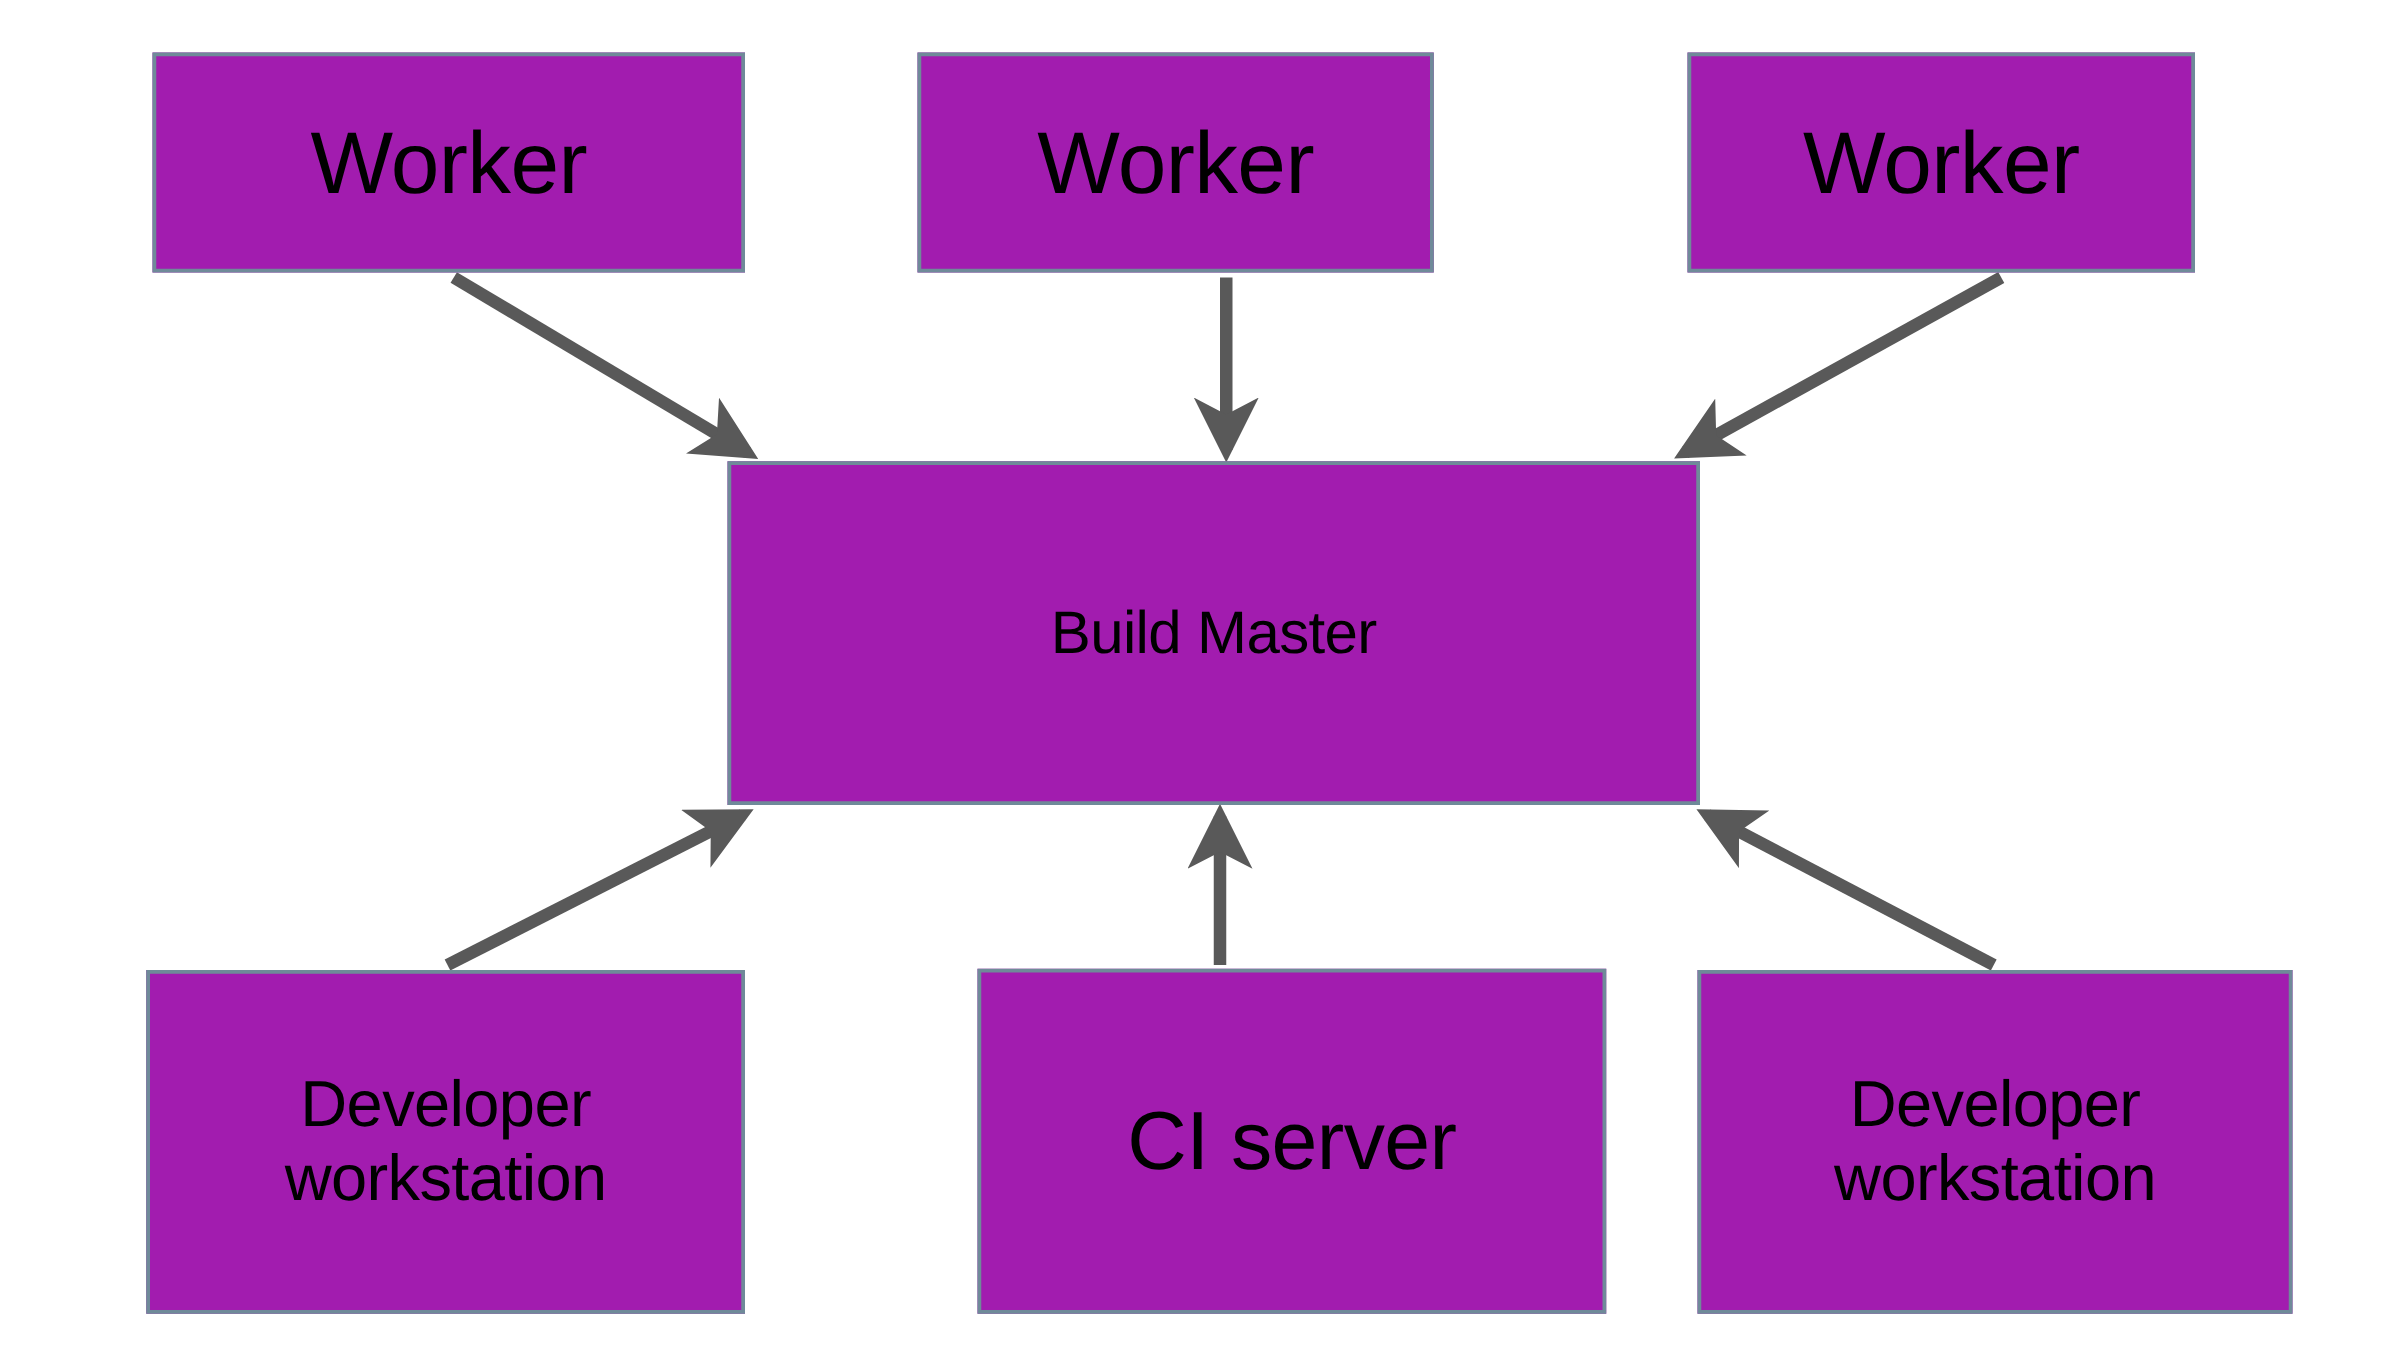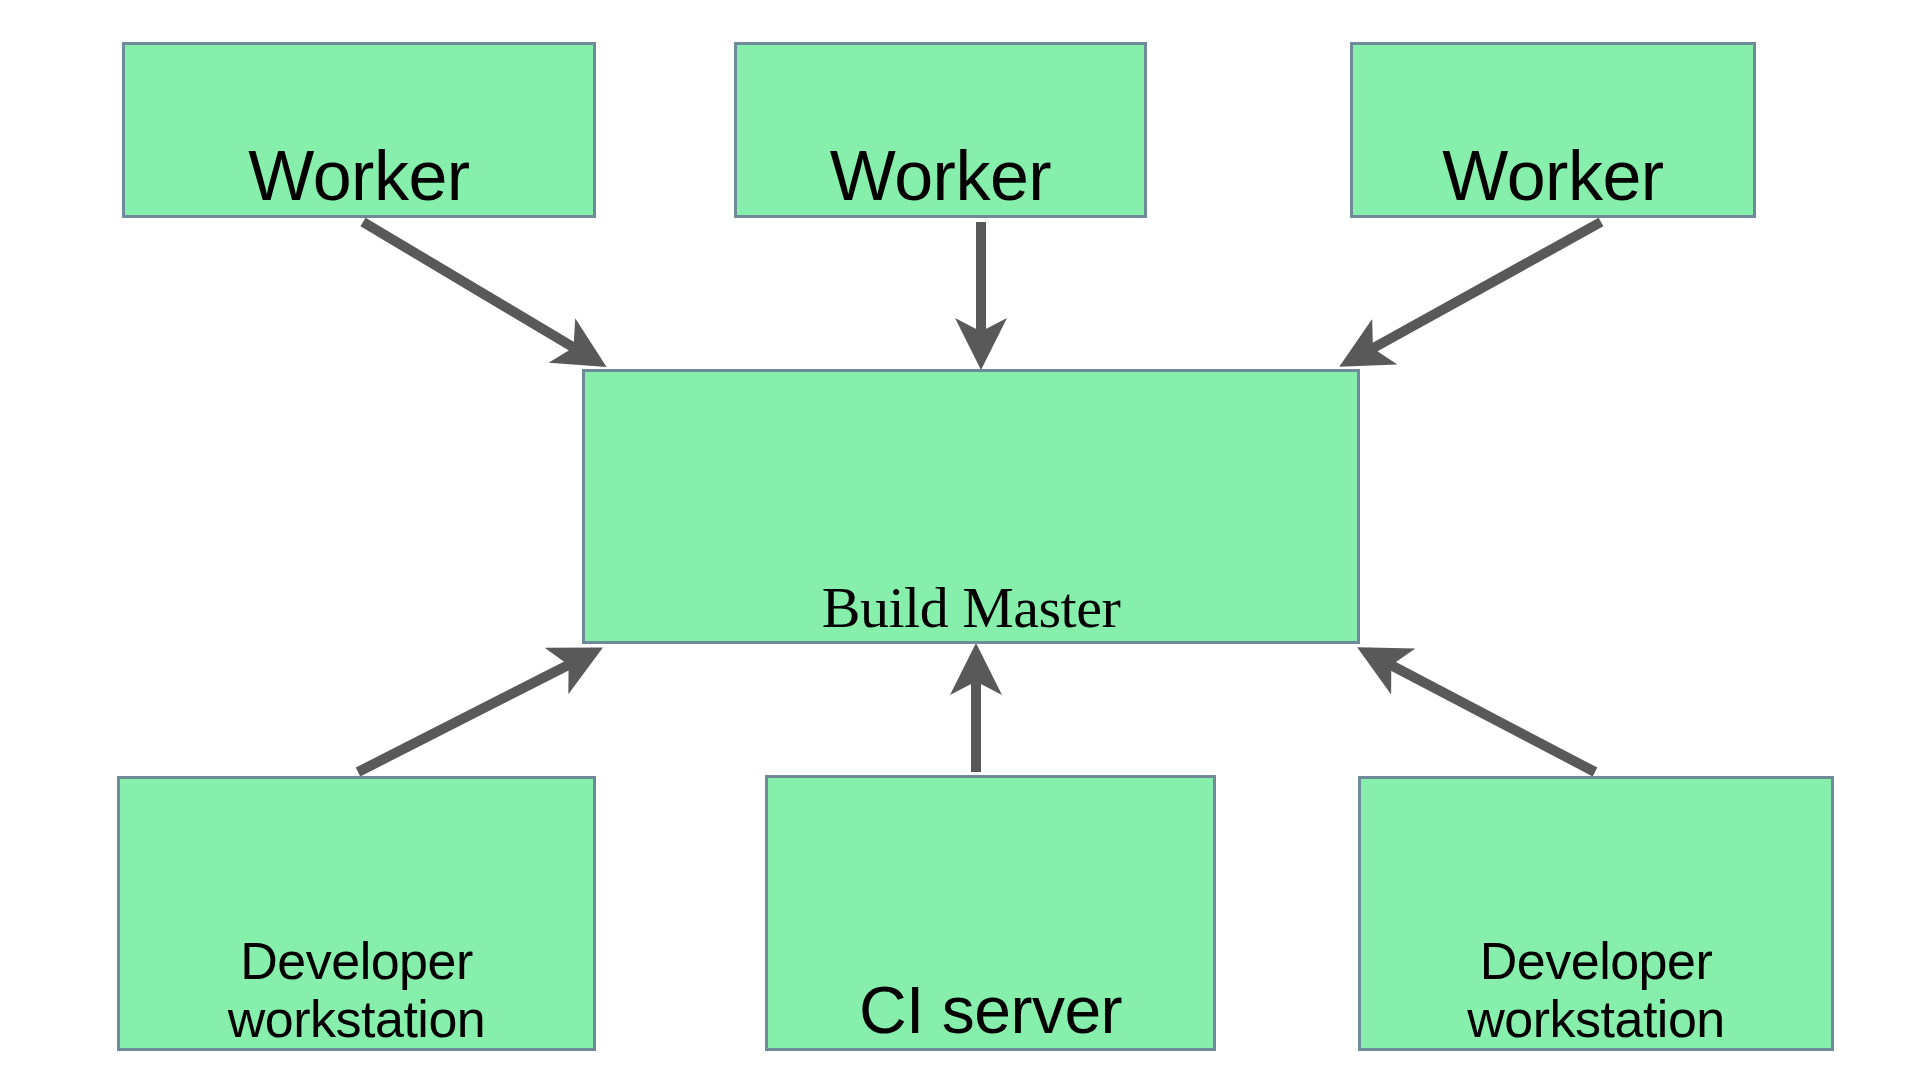--- a/index.html
+++ b/index.html
@@ -22,24 +22,24 @@
     position: absolute;
     left: 0;
     top: 0;
     width: 1910px;
     height: 1090px;
     pointer-events: none;
   }
   .node {
     position: absolute;
     box-sizing: border-box;
-    background: #86efac;
+    background: #a21caf;
     border: 3px solid #6f8a99;
     display: flex;
-    align-items: flex-end;
+    align-items: center;
     justify-content: center;
     text-align: center;
     color: #000000;
     z-index: 2;
   }
   .node-label {
     font-family: "Liberation Sans", sans-serif;
     font-weight: 400;
     line-height: 1.12;
     letter-spacing: -0.5px;
@@ -48,28 +48,28 @@
   }
 
   
   #node-worker-1 { left: 122px;  top: 42px;  width: 474px; height: 176px; }
   #node-worker-2 { left: 734px;  top: 42px;  width: 413px; height: 176px; }
   #node-worker-3 { left: 1350px; top: 42px;  width: 406px; height: 176px; }
 
   #node-build-master { left: 582px; top: 369px; width: 778px; height: 275px; }
 
   #node-dev-left  { left: 117px;  top: 776px; width: 479px; height: 275px; }
-  #node-ci-server { left: 765px;  top: 775px; width: 451px; height: 276px; }
+  #node-ci-server { left: 782px;  top: 775px; width: 503px; height: 276px; }
   #node-dev-right { left: 1358px; top: 776px; width: 476px; height: 275px; }
 
   #node-worker-1 .node-label,
   #node-worker-2 .node-label,
   #node-worker-3 .node-label { font-size: 70px; }
 
-  #node-build-master .node-label { font-size: 58px; font-family: Liberation Serif, serif; }
+  #node-build-master .node-label { font-size: 48px; }
   #node-ci-server .node-label    { font-size: 66px; }
 
   #node-dev-left .node-label,
   #node-dev-right .node-label    { font-size: 52px; }
 </style>
 </head>
 <body>
 
 <div id="diagram-root">
 

